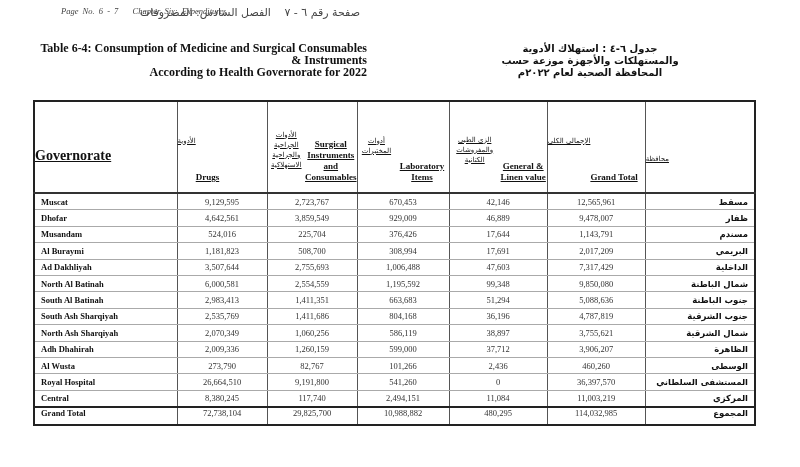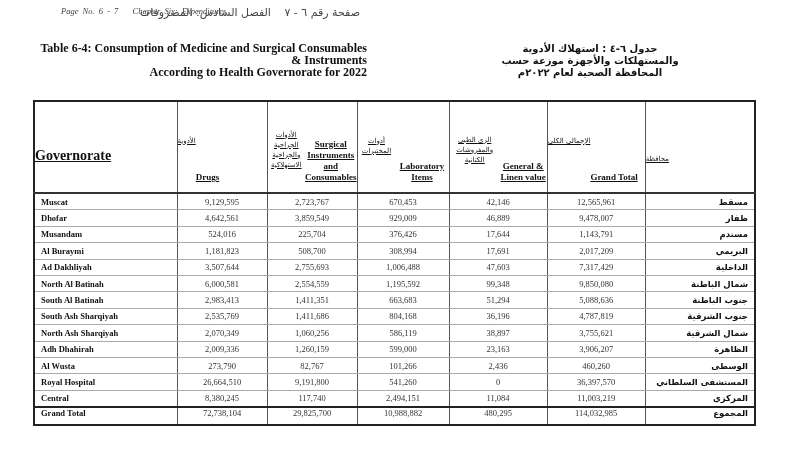--- a/index.html
+++ b/index.html
@@ -171,21 +171,21 @@
         <td class="num">586,119</td>
         <td class="num">38,897</td>
         <td class="num">3,755,621</td>
         <td class="gov-ar">شمال الشرقية</td>
       </tr>
       <tr>
         <td class="gov">Adh Dhahirah</td>
         <td class="num">2,009,336</td>
         <td class="num">1,260,159</td>
         <td class="num">599,000</td>
-        <td class="num">23,163</td>
+        <td class="num">37,712</td>
         <td class="num">3,906,207</td>
         <td class="gov-ar">الظاهرة</td>
       </tr>
       <tr>
         <td class="gov">Al Wusta</td>
         <td class="num">273,790</td>
         <td class="num">82,767</td>
         <td class="num">101,266</td>
         <td class="num">2,436</td>
         <td class="num">460,260</td>

